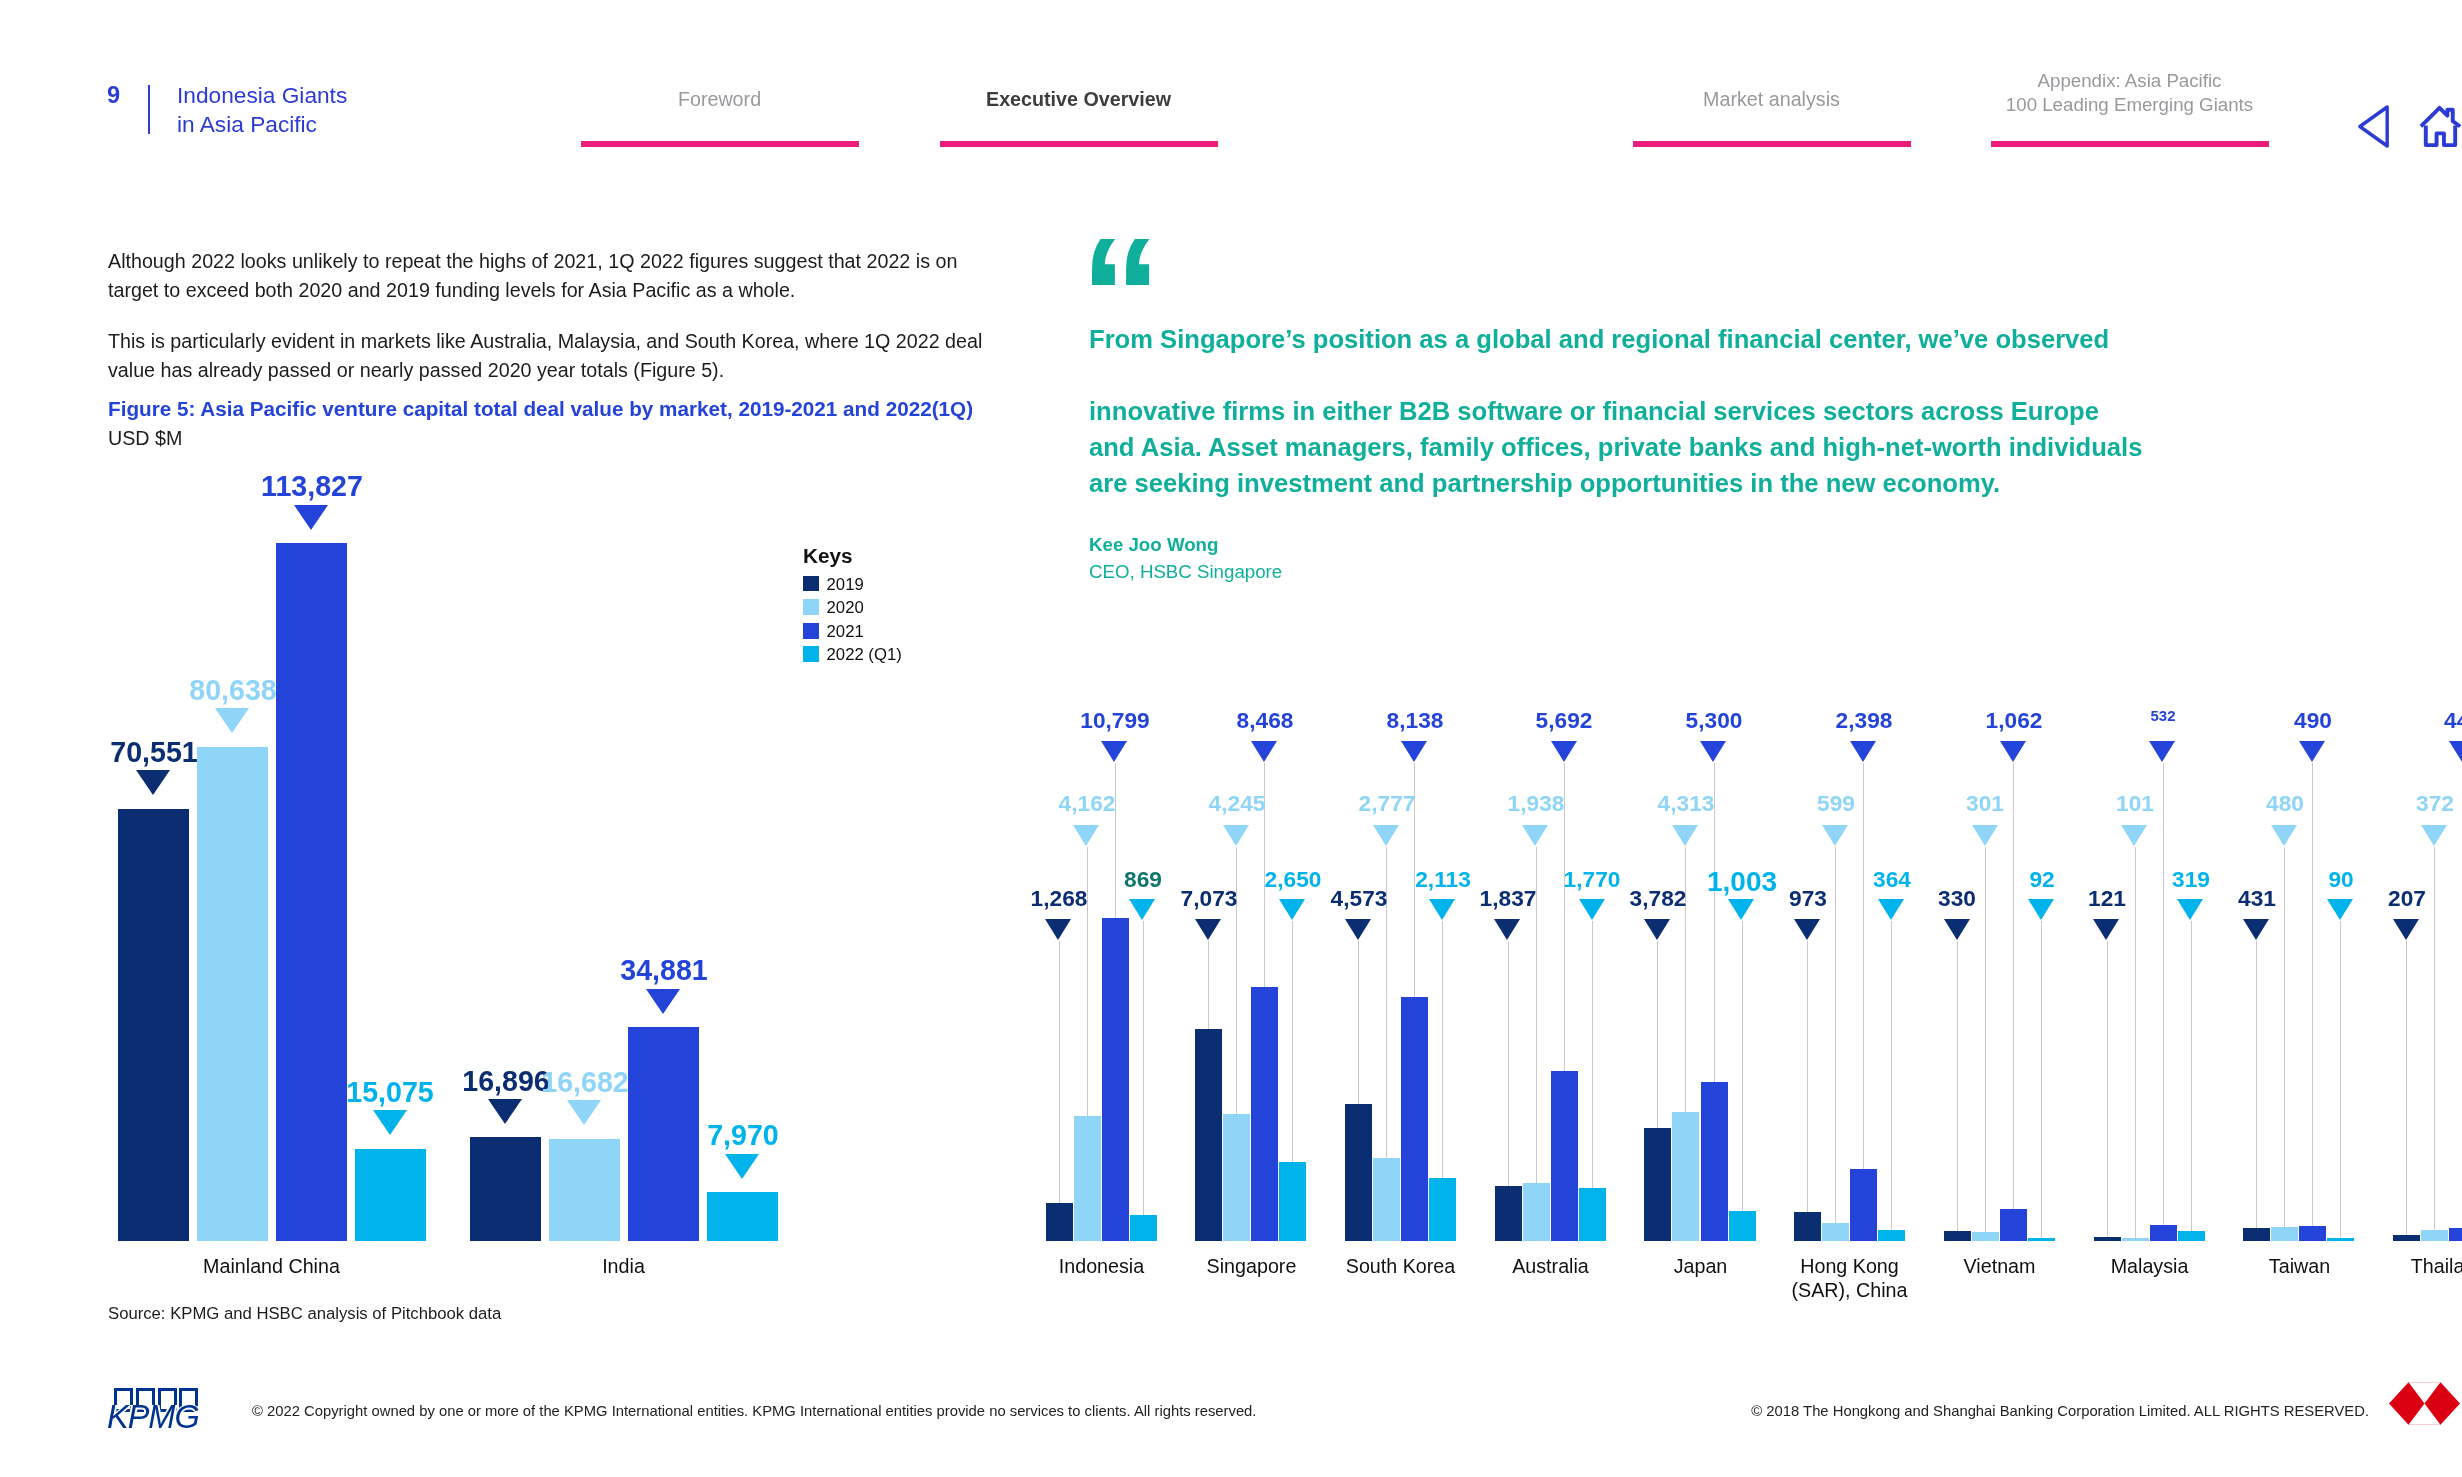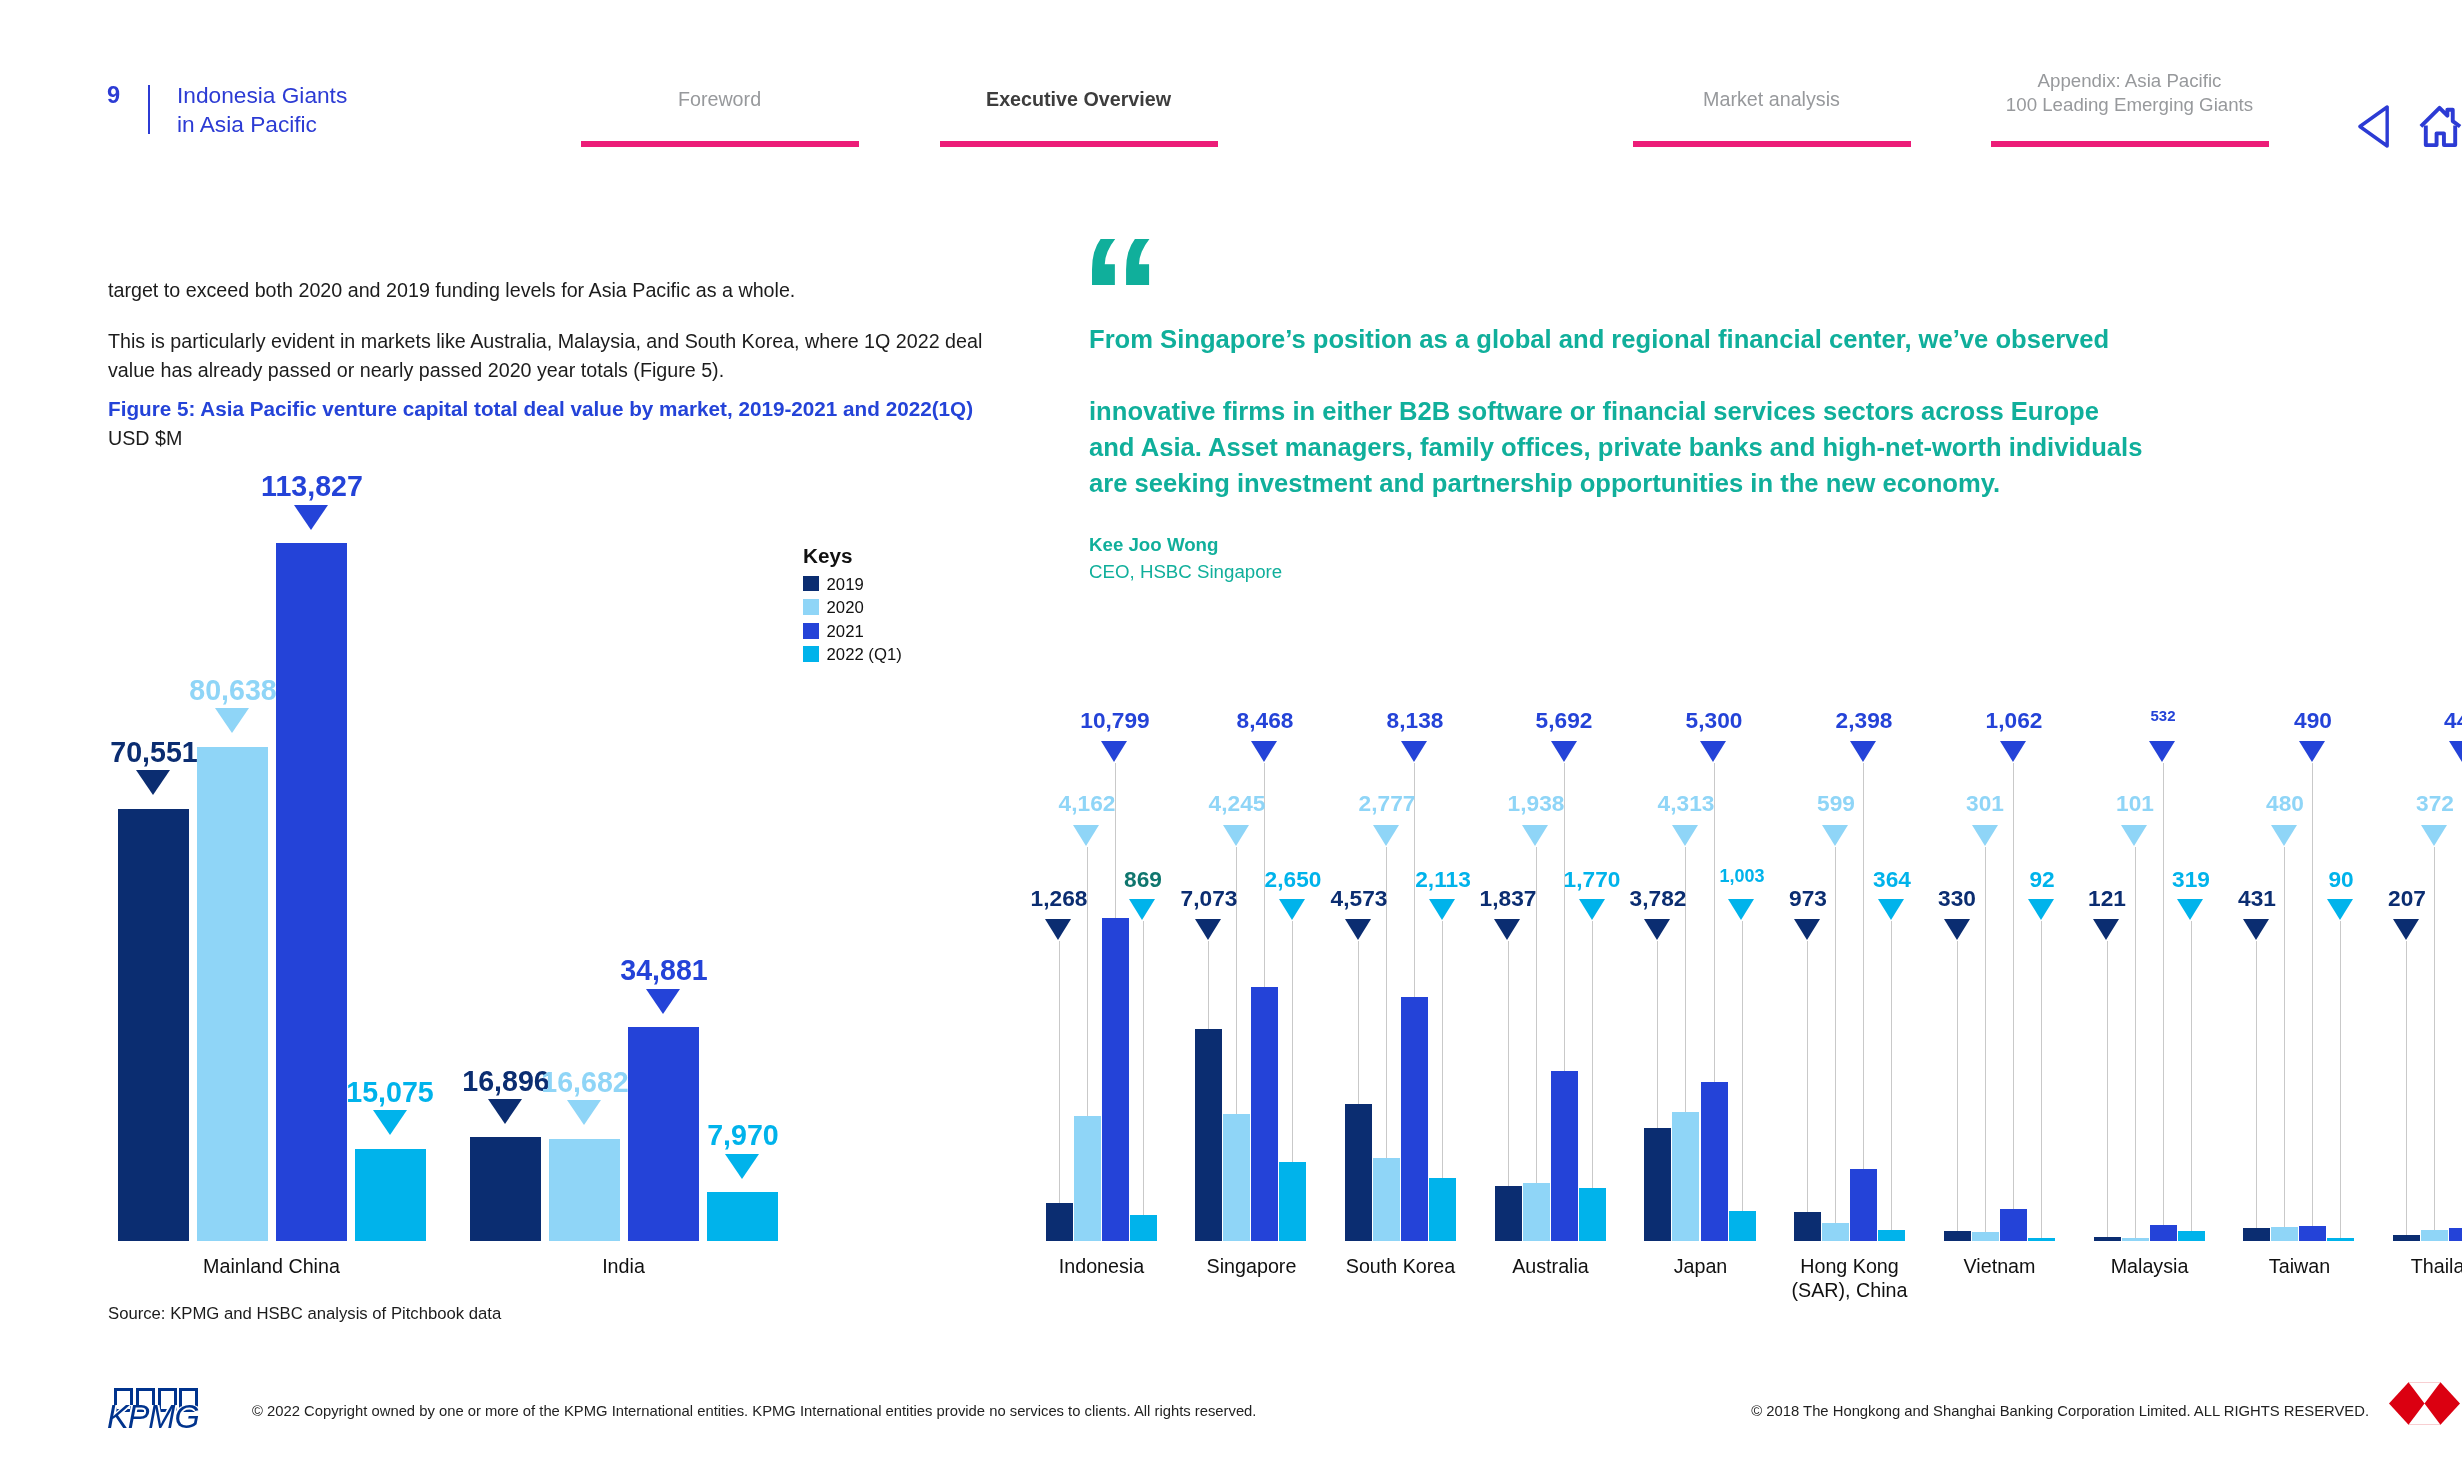--- a/index.html
+++ b/index.html
@@ -87,20 +87,21 @@
       <polygon points="66,6 66,86 10,46" fill="none" stroke="#2c3bd4" stroke-width="7" stroke-linejoin="round"></polygon>
     </svg>
   </div>
   <div class="abs nav-icons" style="left:2416px;top:101px;">
     <svg width="49" height="49" viewBox="0 0 100 100">
       <path d="M10 52 L48 14 L64 30 L64 18 L75 18 L75 41 L90 52" fill="none" stroke="#2c3bd4" stroke-width="8" stroke-linejoin="round"></path>
       <path d="M20 50 L20 90 L42 90 L42 66 L57 66 L57 90 L80 90 L80 50" fill="none" stroke="#2c3bd4" stroke-width="8" stroke-linejoin="round"></path>
     </svg>
   </div>
 
+  <div class="abs body-line" style="top:250px;">Although 2022 looks unlikely to repeat the highs of 2021, 1Q 2022 figures suggest that 2022 is on</div>
   <div class="abs body-line" style="top:279px;">target to exceed both 2020 and 2019 funding levels for Asia Pacific as a whole.</div>
   <div class="abs body-line" style="top:330px;">This is particularly evident in markets like Australia, Malaysia, and South Korea, where 1Q 2022 deal</div>
   <div class="abs body-line" style="top:359px;">value has already passed or nearly passed 2020 year totals (Figure 5).</div>
 
   <div class="abs fig-title">Figure 5: Asia Pacific venture capital total deal value by market, 2019-2021 and 2022(1Q)</div>
   <div class="abs fig-unit">USD $M</div>
 
   <div class="abs quote-mark">“</div>
   <div class="abs quote-line" style="top:325px;">From Singapore’s position as a global and regional financial center, we’ve observed</div>
   <div class="abs quote-line" style="top:397px;">innovative firms in either B2B software or financial services sectors across Europe</div>
@@ -279,21 +280,21 @@
       <div class="val-label" style="left: 1495px; top: 707px; width: 138px; font-size: 22.7px; color: rgb(36, 67, 216);">5,692</div>
       <div class="tri" style="left: 1579px; top: 899px; border-left: 13.8px solid transparent; border-right: 13.8px solid transparent; border-top: 21.7px solid rgb(0, 179, 235);"></div>
       <div class="val-label" style="left: 1523px; top: 866px; width: 138px; font-size: 22.7px; color: rgb(0, 179, 235);">1,770</div>
       <div class="tri" style="left: 1644px; top: 919px; border-left: 13.8px solid transparent; border-right: 13.8px solid transparent; border-top: 21.7px solid rgb(11, 45, 113);"></div>
       <div class="val-label" style="left: 1589px; top: 885px; width: 138px; font-size: 22.7px; color: rgb(11, 45, 113);">3,782</div>
       <div class="tri" style="left: 1672px; top: 825px; border-left: 13.8px solid transparent; border-right: 13.8px solid transparent; border-top: 21.7px solid rgb(143, 213, 247);"></div>
       <div class="val-label" style="left: 1617px; top: 790px; width: 138px; font-size: 22.7px; color: rgb(143, 213, 247);">4,313</div>
       <div class="tri" style="left: 1700px; top: 741px; border-left: 13.8px solid transparent; border-right: 13.8px solid transparent; border-top: 21.7px solid rgb(36, 67, 216);"></div>
       <div class="val-label" style="left: 1645px; top: 707px; width: 138px; font-size: 22.7px; color: rgb(36, 67, 216);">5,300</div>
       <div class="tri" style="left: 1728px; top: 899px; border-left: 13.8px solid transparent; border-right: 13.8px solid transparent; border-top: 21.7px solid rgb(0, 179, 235);"></div>
-      <div class="val-label" style="left: 1673px; top: 866px; width: 138px; font-size: 18px; color: rgb(0, 179, 235);">1,003</div>
+      <div class="val-label" style="left: 1673px; top: 866px; width: 138px; font-size: 28px; color: rgb(0, 179, 235);">1,003</div>
       <div class="tri" style="left: 1794px; top: 919px; border-left: 13.8px solid transparent; border-right: 13.8px solid transparent; border-top: 21.7px solid rgb(11, 45, 113);"></div>
       <div class="val-label" style="left: 1739px; top: 885px; width: 138px; font-size: 22.7px; color: rgb(11, 45, 113);">973</div>
       <div class="tri" style="left: 1822px; top: 825px; border-left: 13.8px solid transparent; border-right: 13.8px solid transparent; border-top: 21.7px solid rgb(143, 213, 247);"></div>
       <div class="val-label" style="left: 1767px; top: 790px; width: 138px; font-size: 22.7px; color: rgb(143, 213, 247);">599</div>
       <div class="tri" style="left: 1850px; top: 741px; border-left: 13.8px solid transparent; border-right: 13.8px solid transparent; border-top: 21.7px solid rgb(36, 67, 216);"></div>
       <div class="val-label" style="left: 1795px; top: 707px; width: 138px; font-size: 22.7px; color: rgb(36, 67, 216);">2,398</div>
       <div class="tri" style="left: 1878px; top: 899px; border-left: 13.8px solid transparent; border-right: 13.8px solid transparent; border-top: 21.7px solid rgb(0, 179, 235);"></div>
       <div class="val-label" style="left: 1823px; top: 866px; width: 138px; font-size: 22.7px; color: rgb(0, 179, 235);">364</div>
       <div class="tri" style="left: 1944px; top: 919px; border-left: 13.8px solid transparent; border-right: 13.8px solid transparent; border-top: 21.7px solid rgb(11, 45, 113);"></div>
       <div class="val-label" style="left: 1888px; top: 885px; width: 138px; font-size: 22.7px; color: rgb(11, 45, 113);">330</div>

